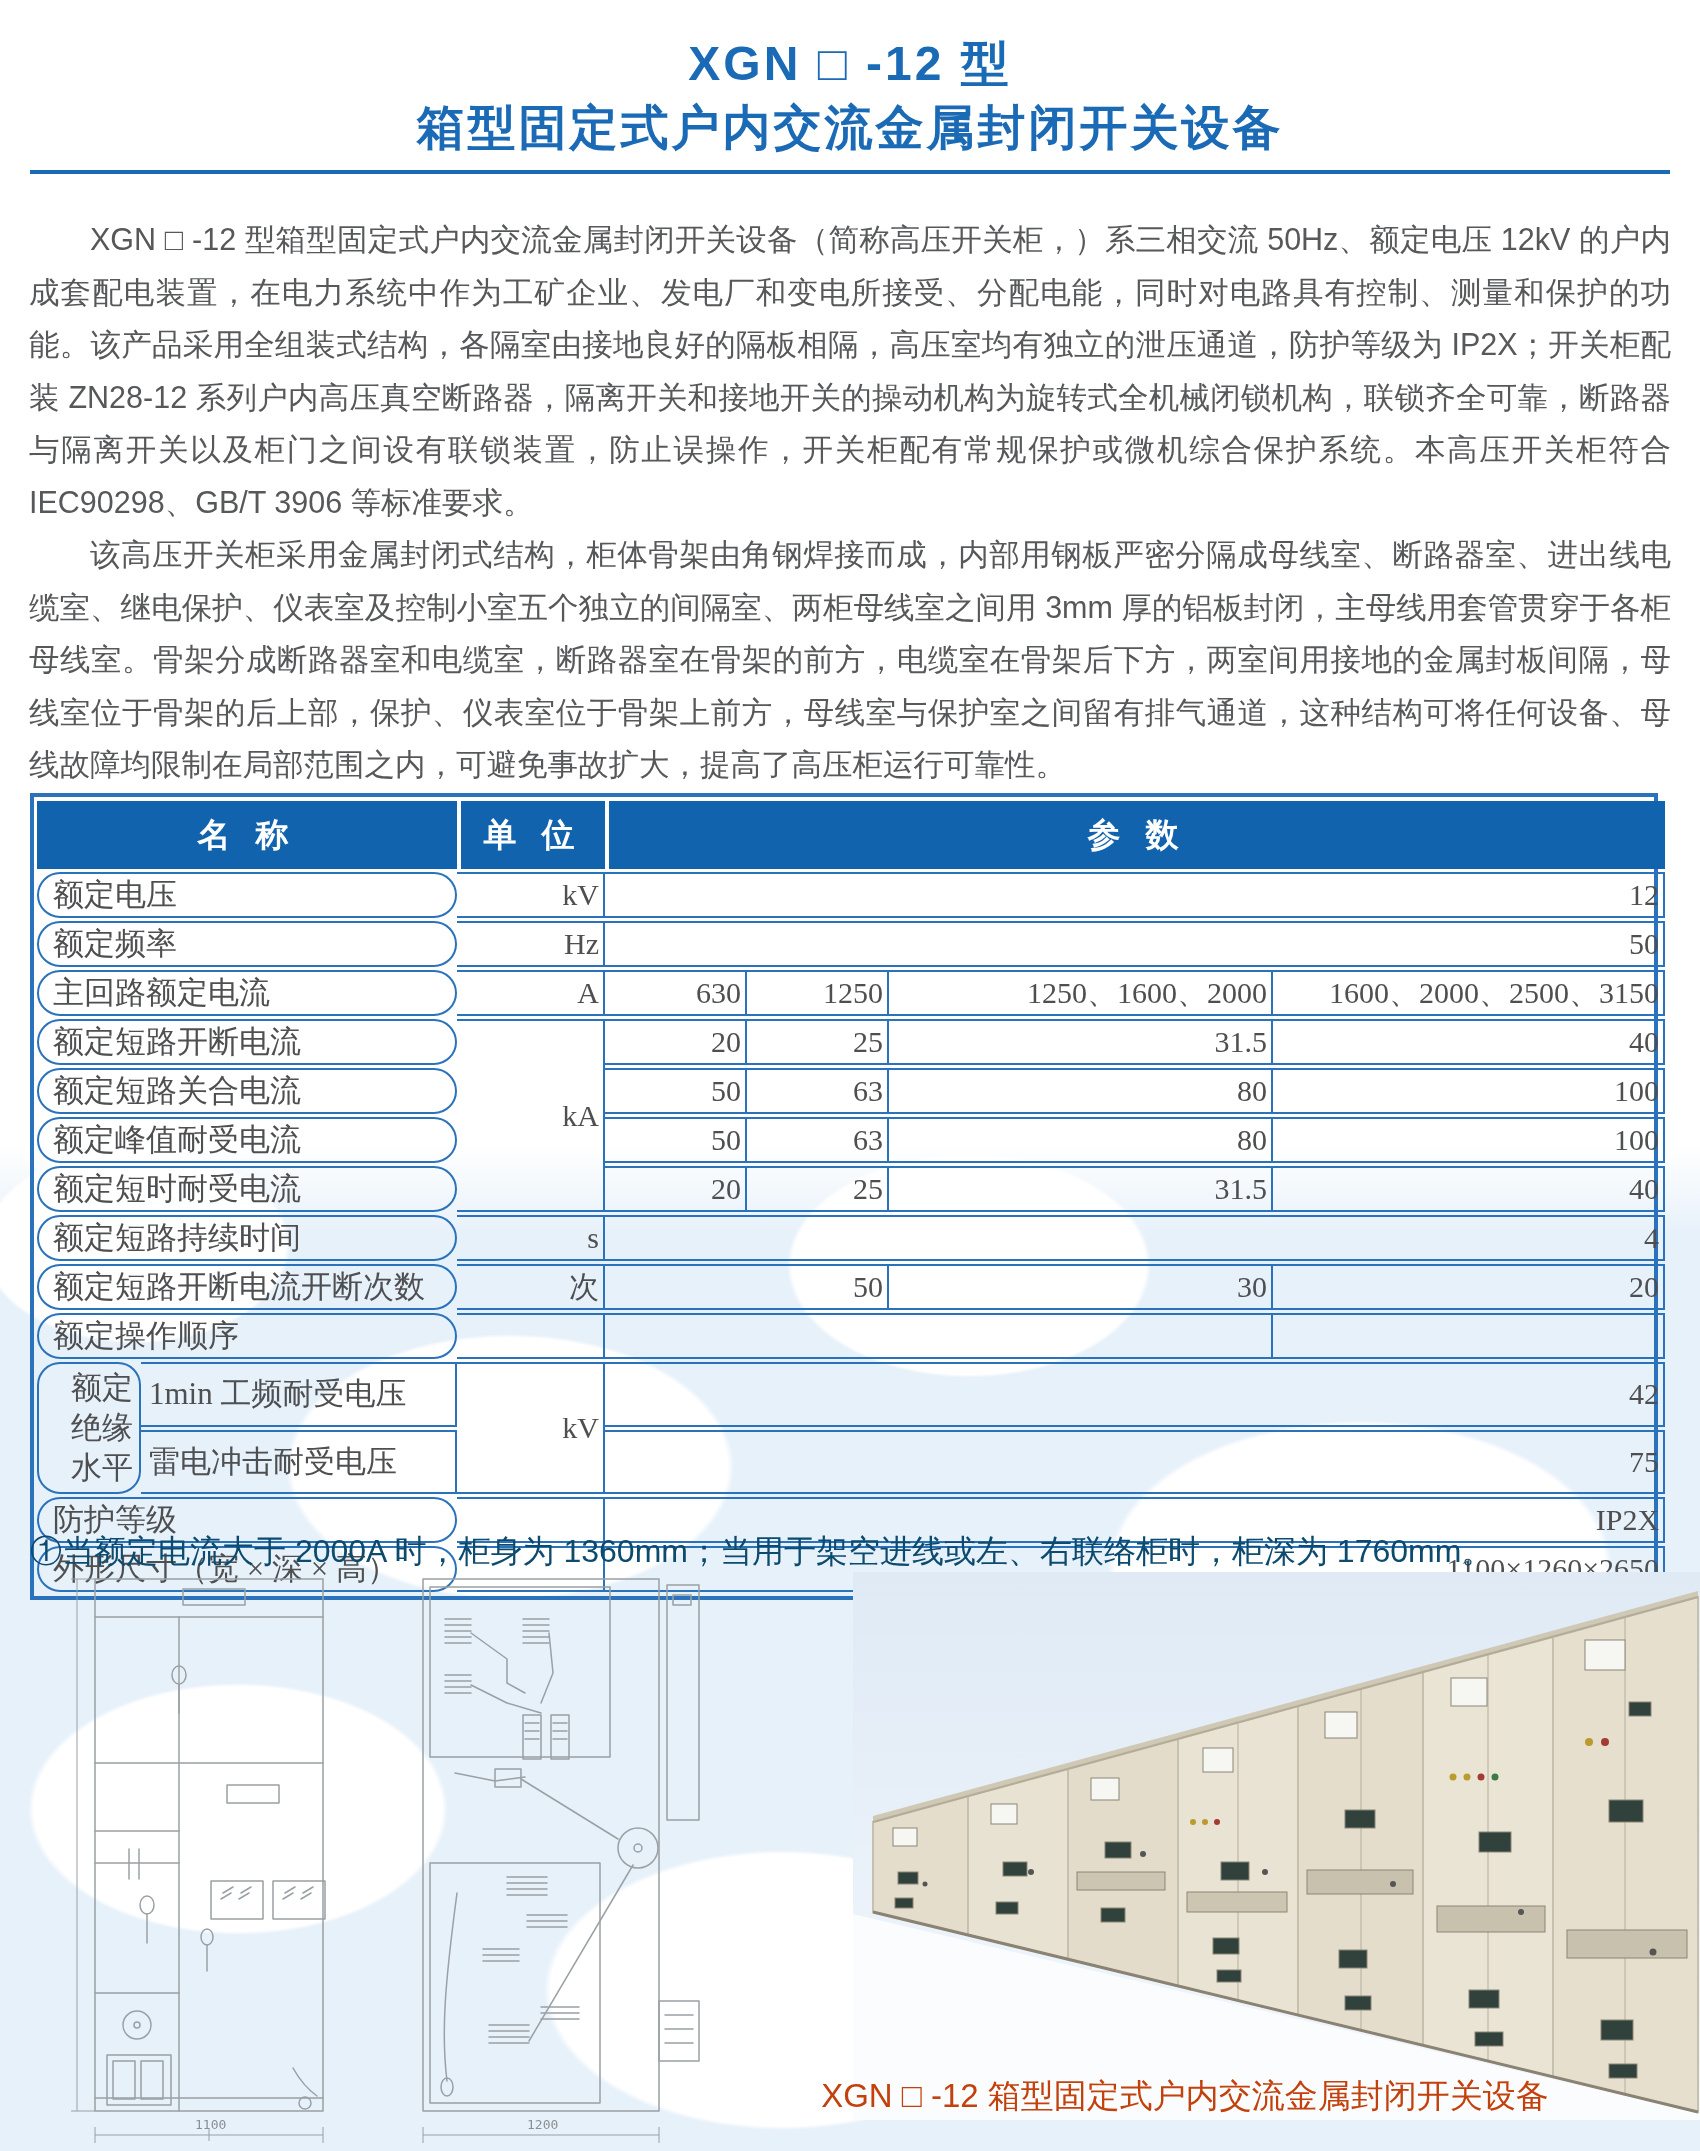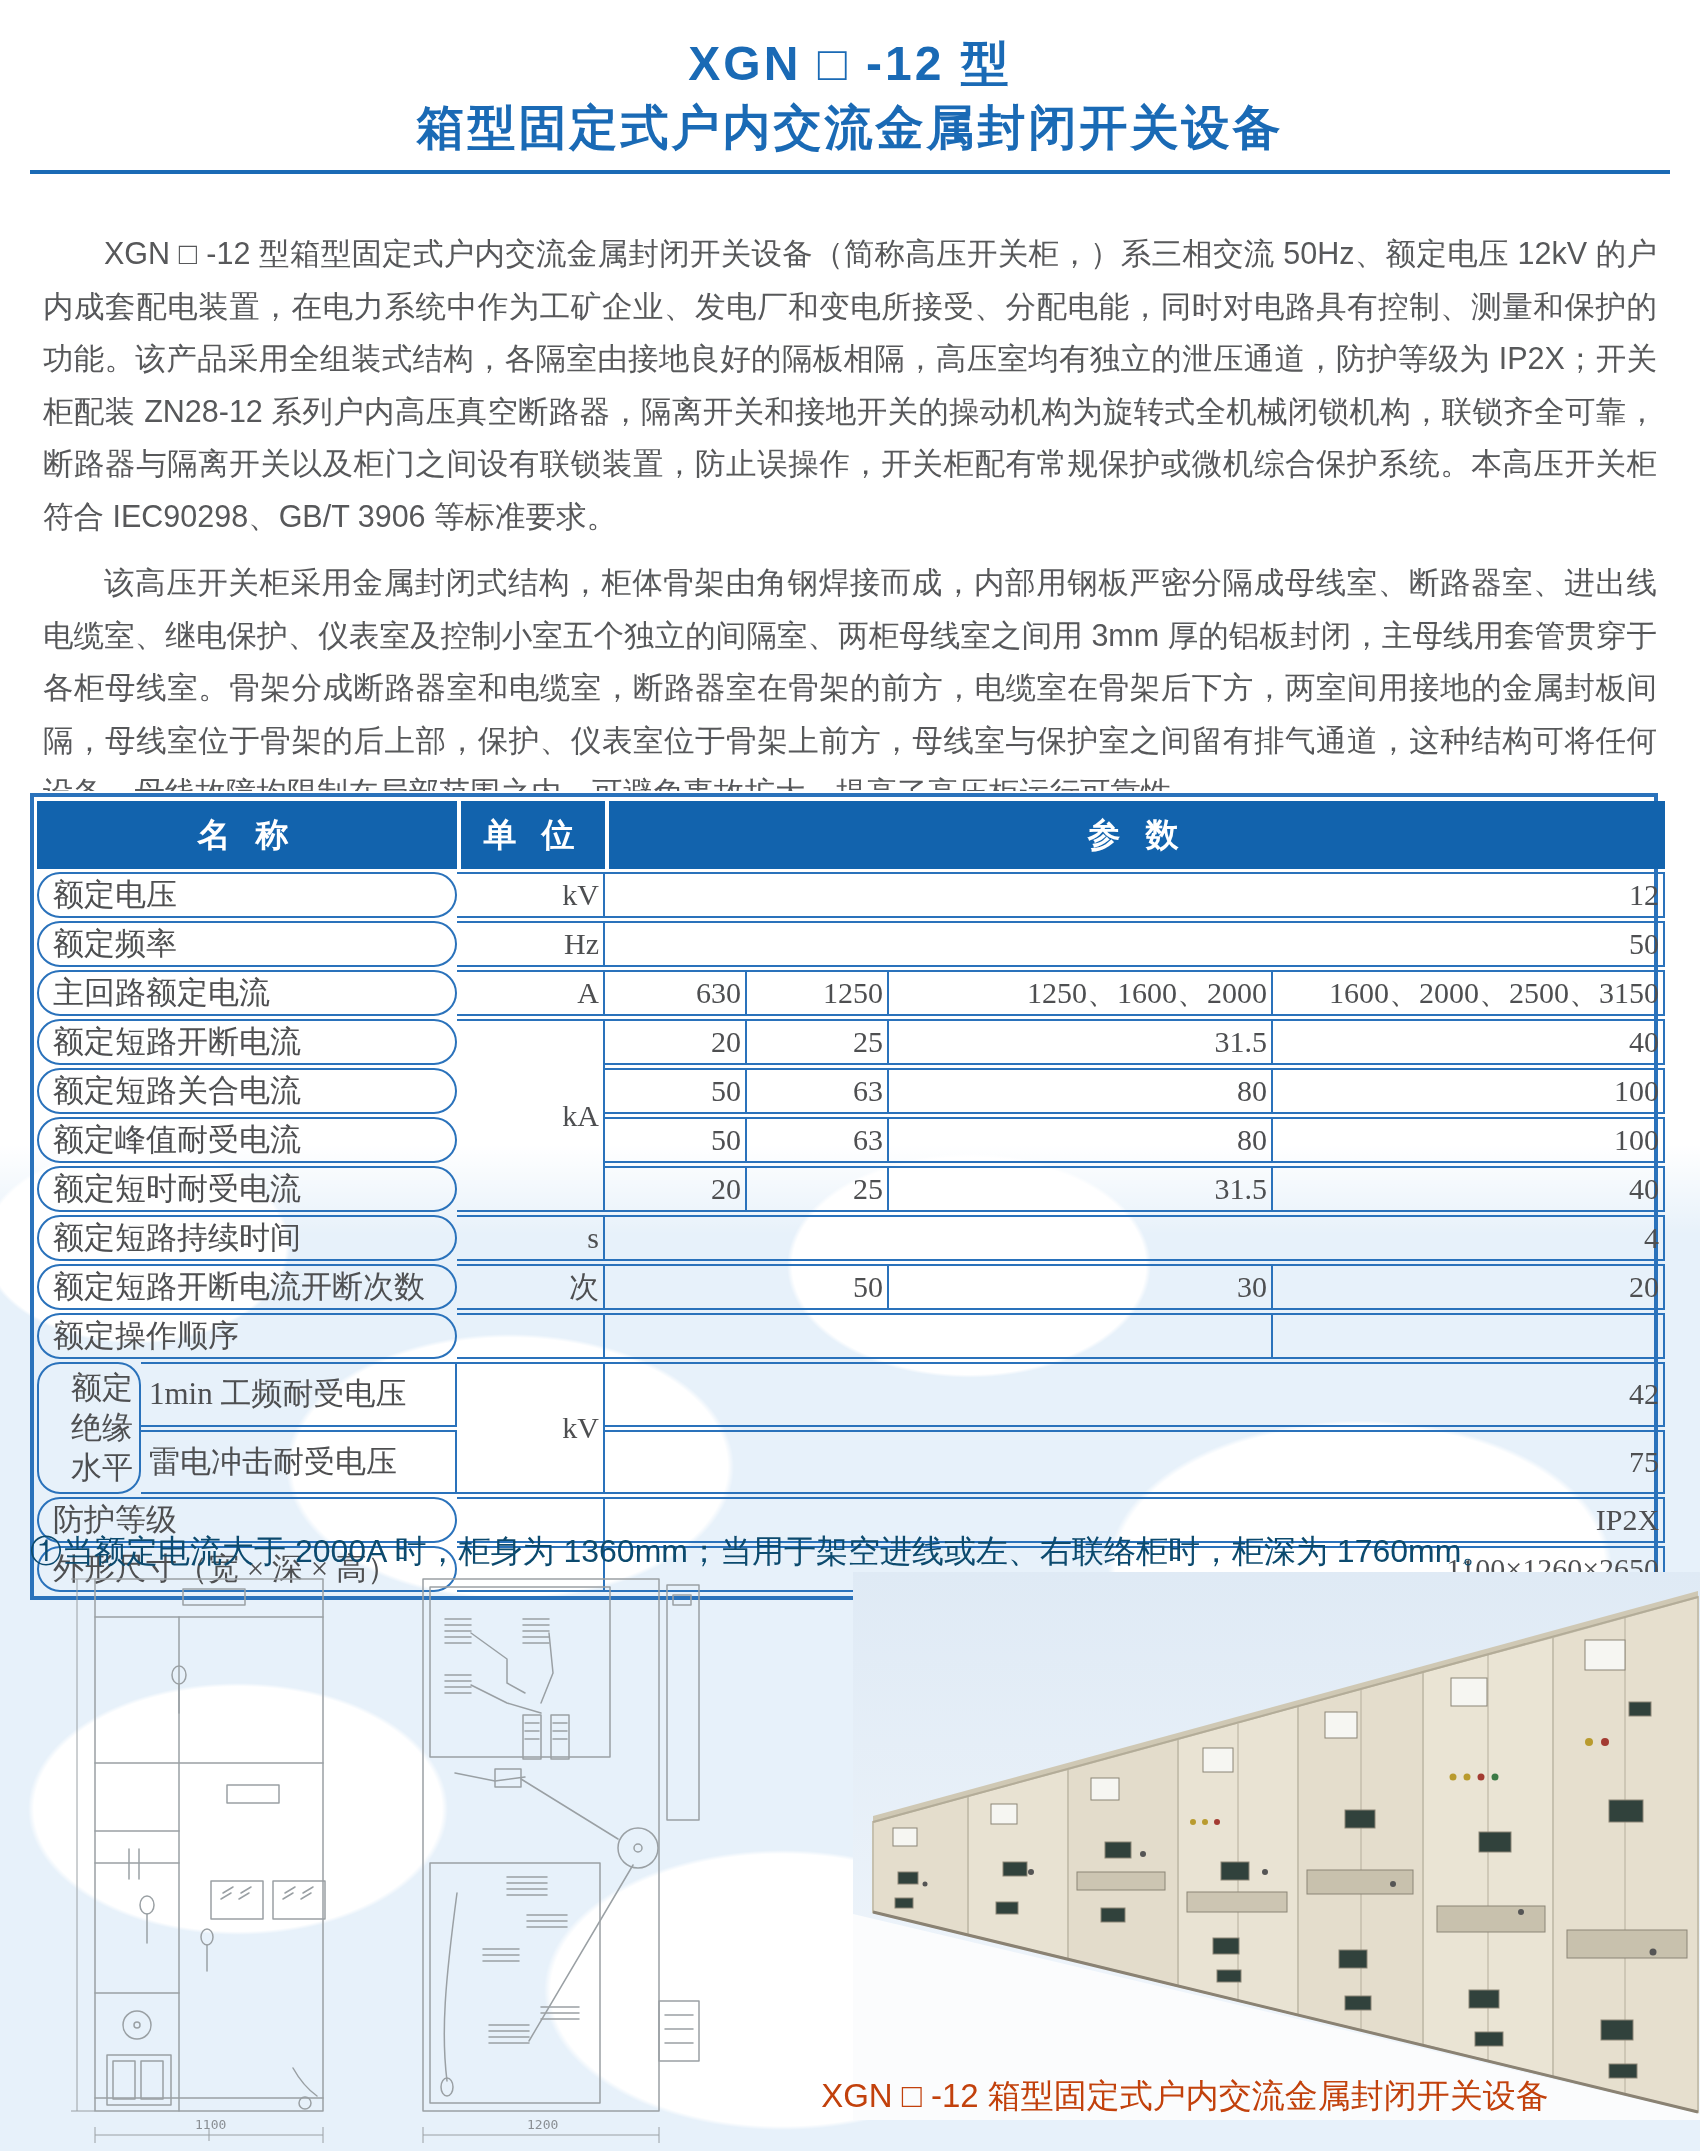--- a/index.html
+++ b/index.html
@@ -20,21 +20,21 @@
   .watermark::before{content:"";position:absolute;left:0;top:0;width:100%;height:90px;
     background:linear-gradient(#ffffff,rgba(255,255,255,0));}
   
   .title1,.title2{position:absolute;left:0;width:100%;text-align:center;color:#1a6ab5;
     font-weight:bold;font-size:48px;letter-spacing:3px;}
   .title1{top:32px;} .title2{top:96px;}
   .rule{position:absolute;top:170px;left:30px;width:1640px;height:4px;background:#1a6ab5;}
   
   .body-text{position:absolute;top:213px;left:29px;width:1642px;height:578px;overflow:hidden;
     font-size:30.5px;line-height:52.5px;color:#57585a;text-align:justify;}
-  .body-text p{margin:14px;text-indent:2em;}
+  .body-text p{margin:0;text-indent:2em;}
   
   .table-wrap{position:absolute;top:793px;left:30px;width:1628px;border:4px solid #2a72bb;
     padding:1px 3px;box-sizing:border-box;}
   table.spec{width:100%;border-collapse:separate;border-spacing:0 3px;table-layout:fixed;
     font-family:"Liberation Serif",serif;color:#4e4f51;}
   table.spec th{background:#1263ad;color:#ffffff;font-size:33px;font-weight:bold;height:68px;
     font-family:"Liberation Sans",sans-serif;letter-spacing:8px;border:none;padding:0;}
   table.spec th.wdiv{border-left:4px solid #ffffff;}
   table.spec td{border:2px solid #2a72bb;border-left:none;height:40px;text-align:right;
     font-size:30px;padding:0 4px;background:transparent;overflow:hidden;}

